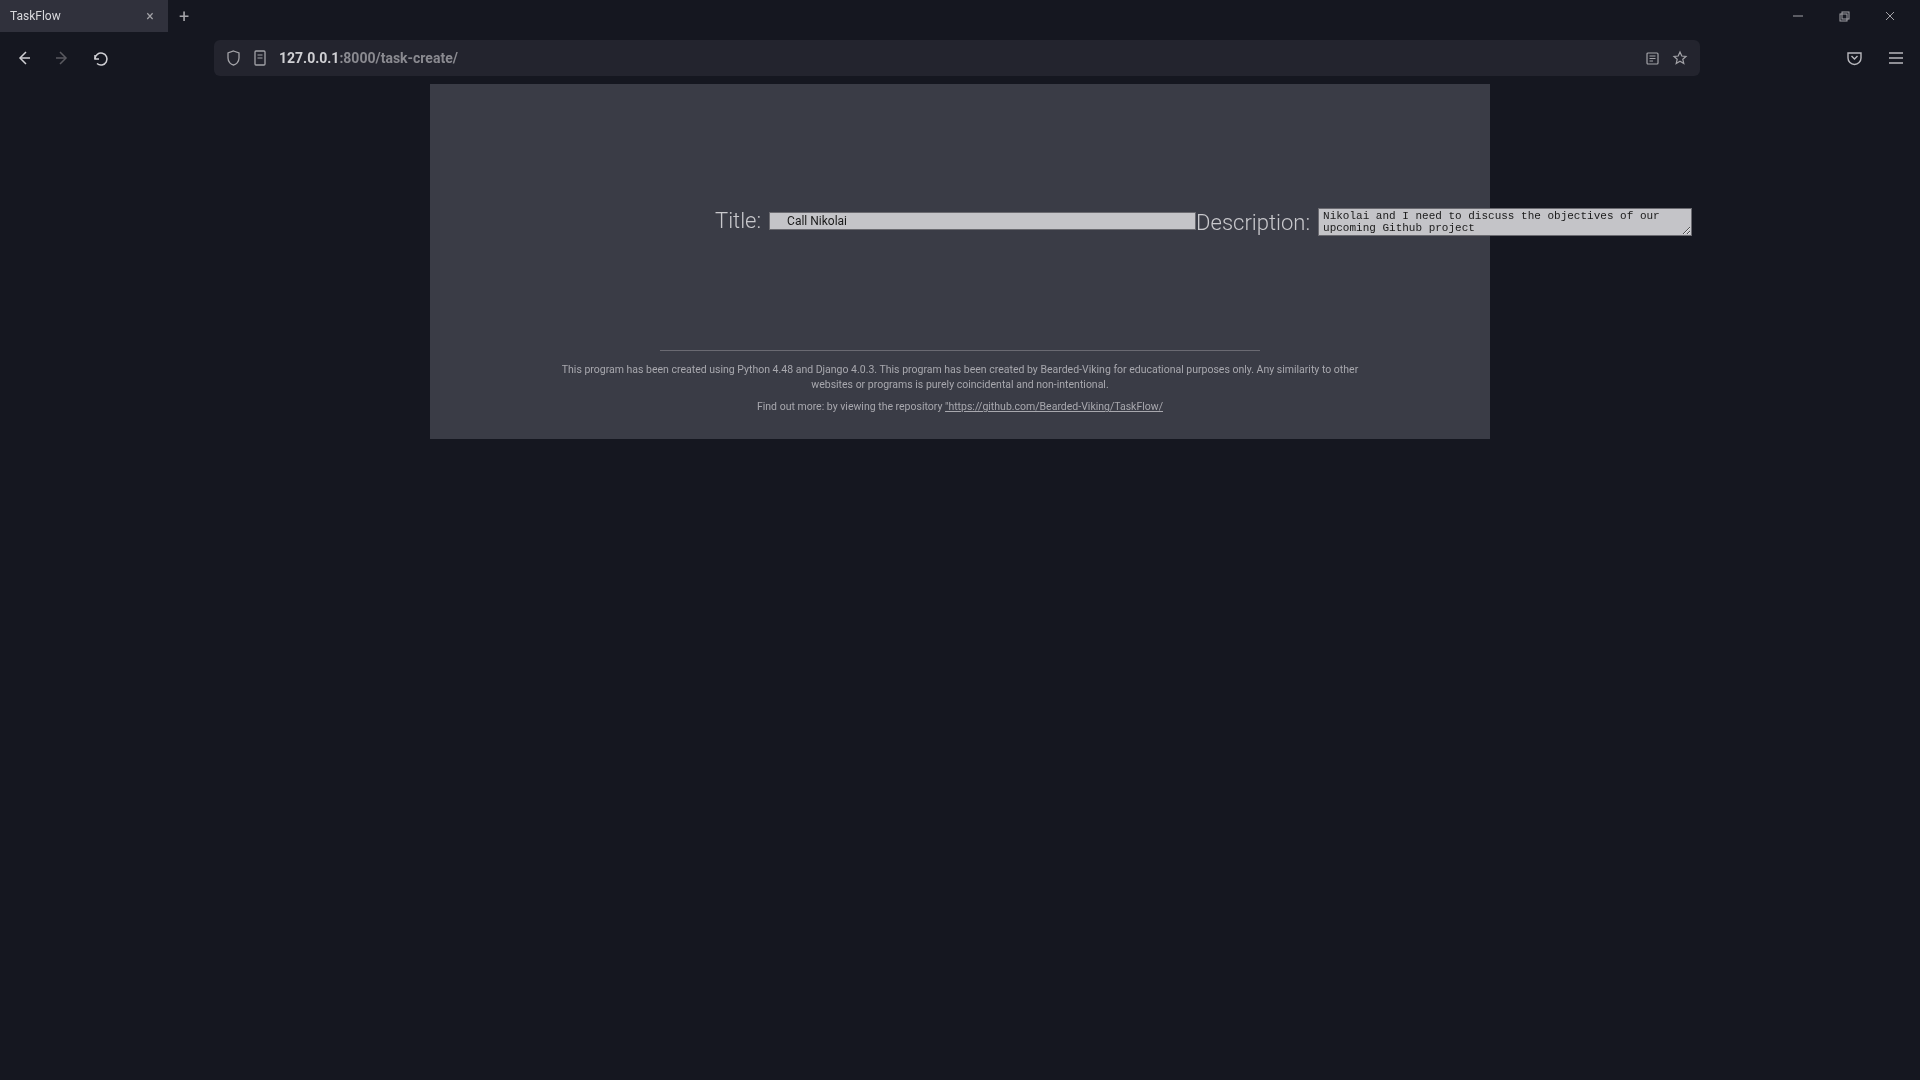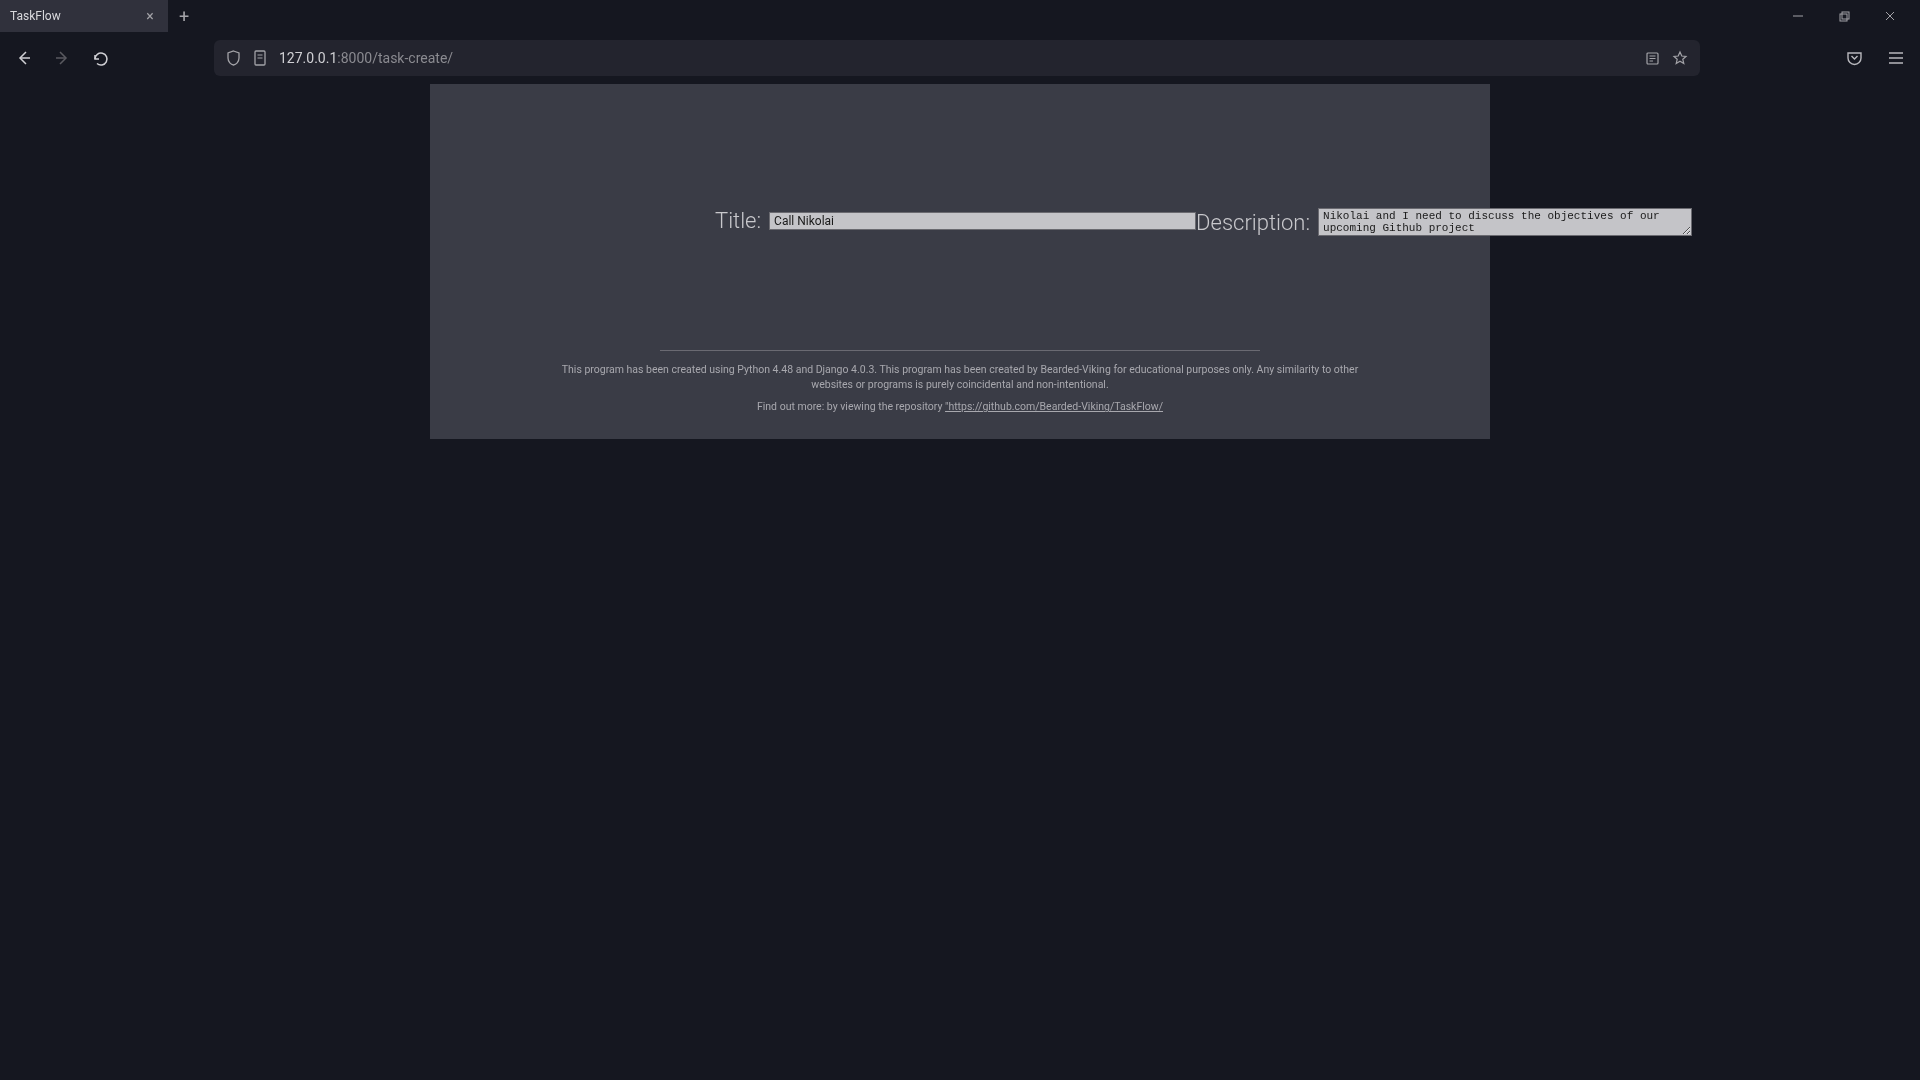--- a/index.html
+++ b/index.html
@@ -83,20 +83,21 @@
       flex: 1;
       height: 36px;
       background: #23242e;
       border-radius: 6px;
       display: flex;
       align-items: center;
       padding: 0 12px;
       gap: 12px;
       margin-left: 90px;
       margin-right: 130px;
+      font-weight: bold;
     }
     .url-icon {
       color: #a3a3a8;
       font-size: 14px;
       display: flex;
       align-items: center;
     }
     .url-text {
       color: #d0d0d4;
       font-size: 14px;
@@ -151,21 +152,21 @@
       font-weight: 300;
       margin-right: 8px;
     }
     .title-input {
       width: 427px;
       height: 18px;
       background: #c4c4c8;
       border: 1px solid #6a6a70;
       color: #1a1a1a;
       font-size: 12px;
-      padding: 0 4px;
+      padding: 0 17px;
       font-family: inherit;
     }
     .desc-row { align-items: flex-start; justify-content: space-between; }
     .desc-row .form-label { margin-top: 2px; }
     .desc-textarea {
       width: 374px;
       height: 28px;
       background: #c4c4c8;
       border: 1px solid #6a6a70;
       color: #1a1a1a;

